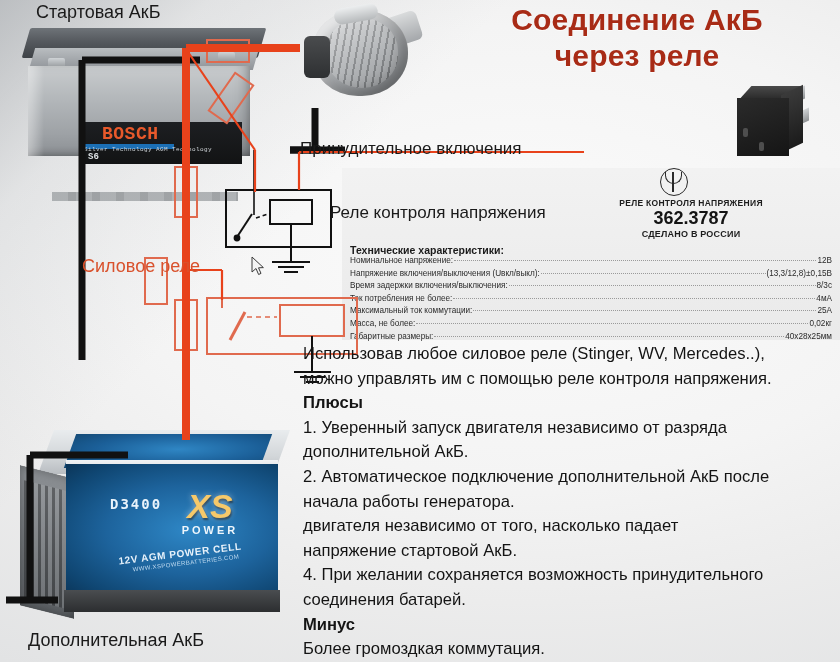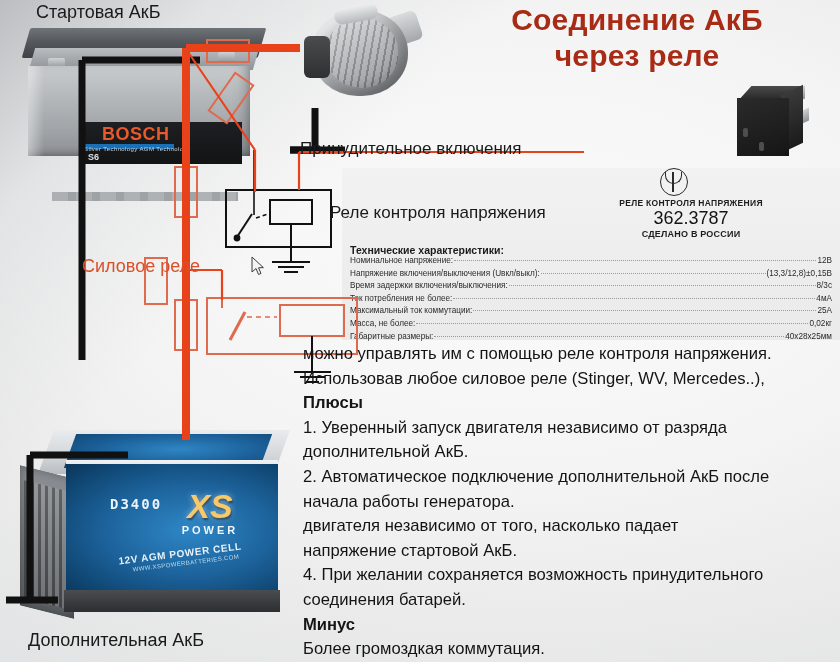--- a/index.html
+++ b/index.html
@@ -47,20 +47,21 @@
   }
   .b-lid{
     position:absolute;left:10px;top:20px;width:224px;height:22px;
     background:linear-gradient(180deg,#b9bdc0 0%,#8f9398 100%);
     transform:skewX(-16deg);
   }
   .b-body{
     position:absolute;left:6px;top:38px;width:222px;height:90px;
     background:linear-gradient(180deg,#c9ccce 0%,#b4b8bb 35%,#9ea2a6 75%,#8b8f93 100%);
     box-shadow:inset -10px 0 16px -10px rgba(0,0,0,.45), inset 0 -6px 10px -6px rgba(0,0,0,.35);
+    font-family:Liberation Mono, monospace;
   }
   .b-body:after{
     content:"";position:absolute;left:0;top:0;width:16px;height:100%;
     background:linear-gradient(90deg,rgba(255,255,255,.45),rgba(255,255,255,0));
   }
   .b-stripe{
     position:absolute;left:52px;top:56px;width:162px;height:42px;
     background:linear-gradient(180deg,#1d1f22 0%,#121314 100%);
   }
   .b-brand{
@@ -222,21 +223,21 @@
   #spec-logo:after{
     content:"";position:absolute;left:4px;top:3px;width:15px;height:11px;
     border:1.6px solid #2a2a2a;border-top:none;border-radius:0 0 9px 9px;
   }
   .spec-title{
     position:absolute;left:596px;top:198px;width:190px;text-align:center;
     font-size:8.5px;font-weight:bold;color:#1d1d1d;letter-spacing:.3px;
   }
   .spec-num{
     position:absolute;left:596px;top:208px;width:190px;text-align:center;
-    font-size:18px;font-weight:normal;color:#141414;
+    font-size:18px;font-weight:bold;color:#141414;
   }
   .spec-made{
     position:absolute;left:596px;top:229px;width:190px;text-align:center;
     font-size:9px;font-weight:bold;color:#1d1d1d;letter-spacing:.2px;
   }
   .spec-head{
     position:absolute;left:350px;top:244px;font-size:10.5px;font-weight:bold;color:#1b1b1b;
   }
   #spec-rows{position:absolute;left:350px;top:254px;width:482px;}
   .spec-row{
@@ -435,22 +436,22 @@
   <div class="abs lbl" id="lbl-force-on">Принудительное включения</div>
   <div class="abs lbl" id="lbl-voltage-relay">Реле контроля напряжения</div>
   <div class="abs lbl-red" id="lbl-power-relay">Силовое реле</div>
 
   <div class="abs" id="title">
     <div>Соединение АкБ</div>
     <div>через реле</div>
   </div>
 
   <div class="abs" id="copy">
+    <p>Использовав любое силовое реле (Stinger, WV, Mercedes..),</p>
     <p>можно управлять им с помощью реле контроля напряжения.</p>
-    <p>Использовав любое силовое реле (Stinger, WV, Mercedes..),</p>
     <p class="b">Плюсы</p>
     <div id="pros-list">
         <p>1. Уверенный запуск двигателя независимо от разряда</p>
         <p>дополнительной АкБ.</p>
         <p>2. Автоматическое подключение дополнительной АкБ после</p>
         <p>начала работы генератора.</p>
         <p>двигателя независимо от того, насколько падает</p>
         <p>напряжение стартовой АкБ.</p>
         <p>4. При желании сохраняется возможность принудительного</p>
         <p>соединения батарей.</p>

